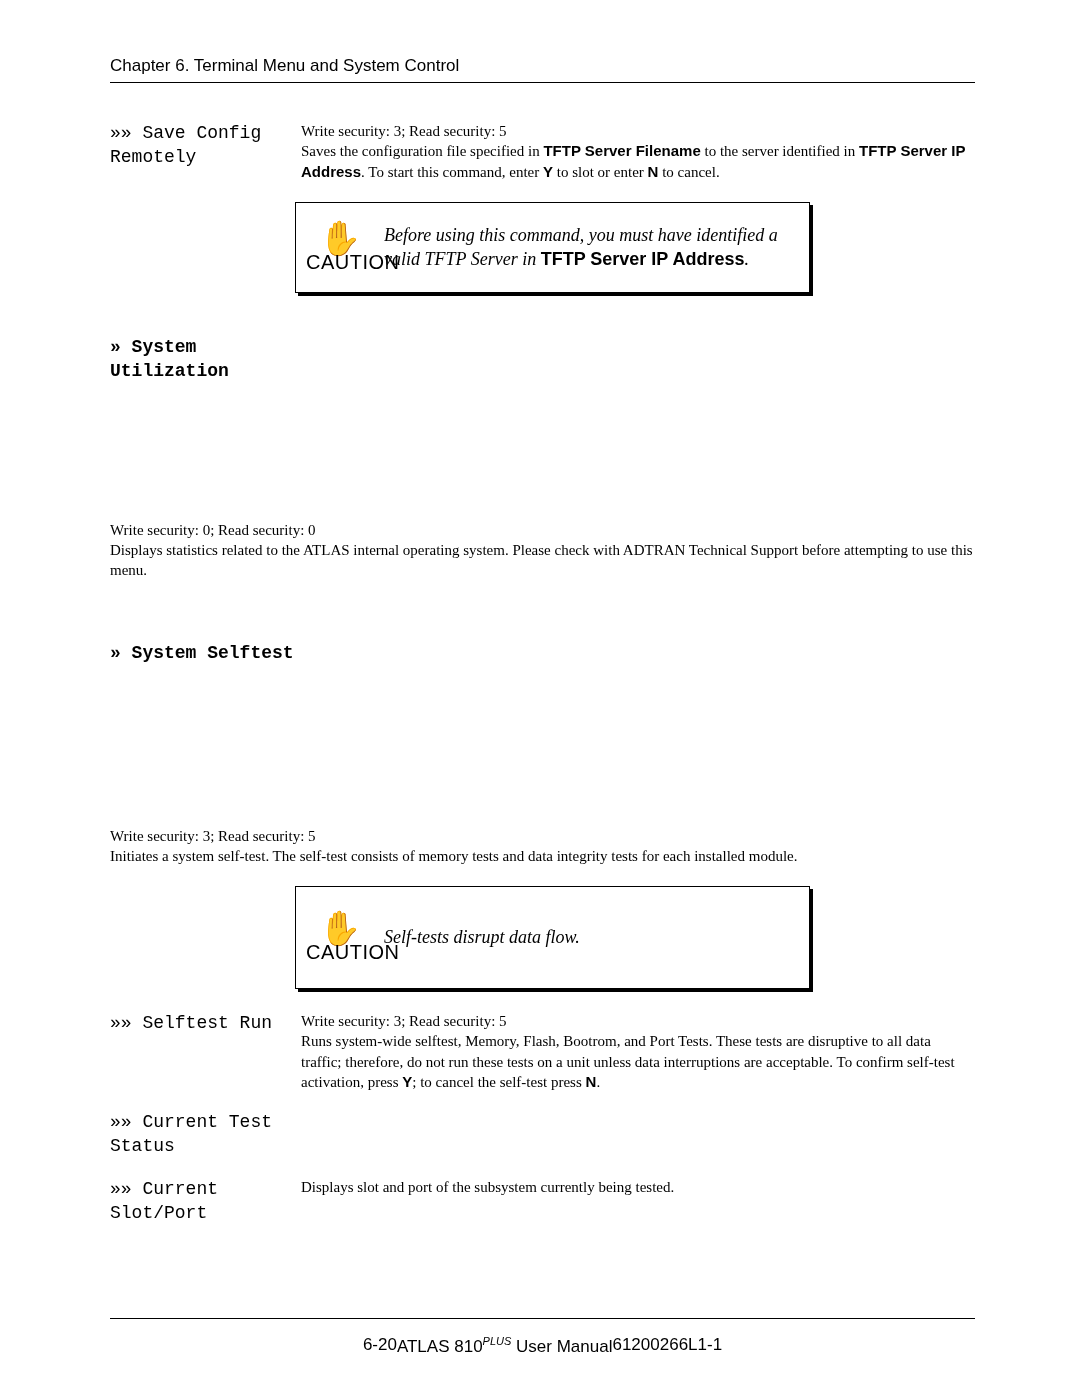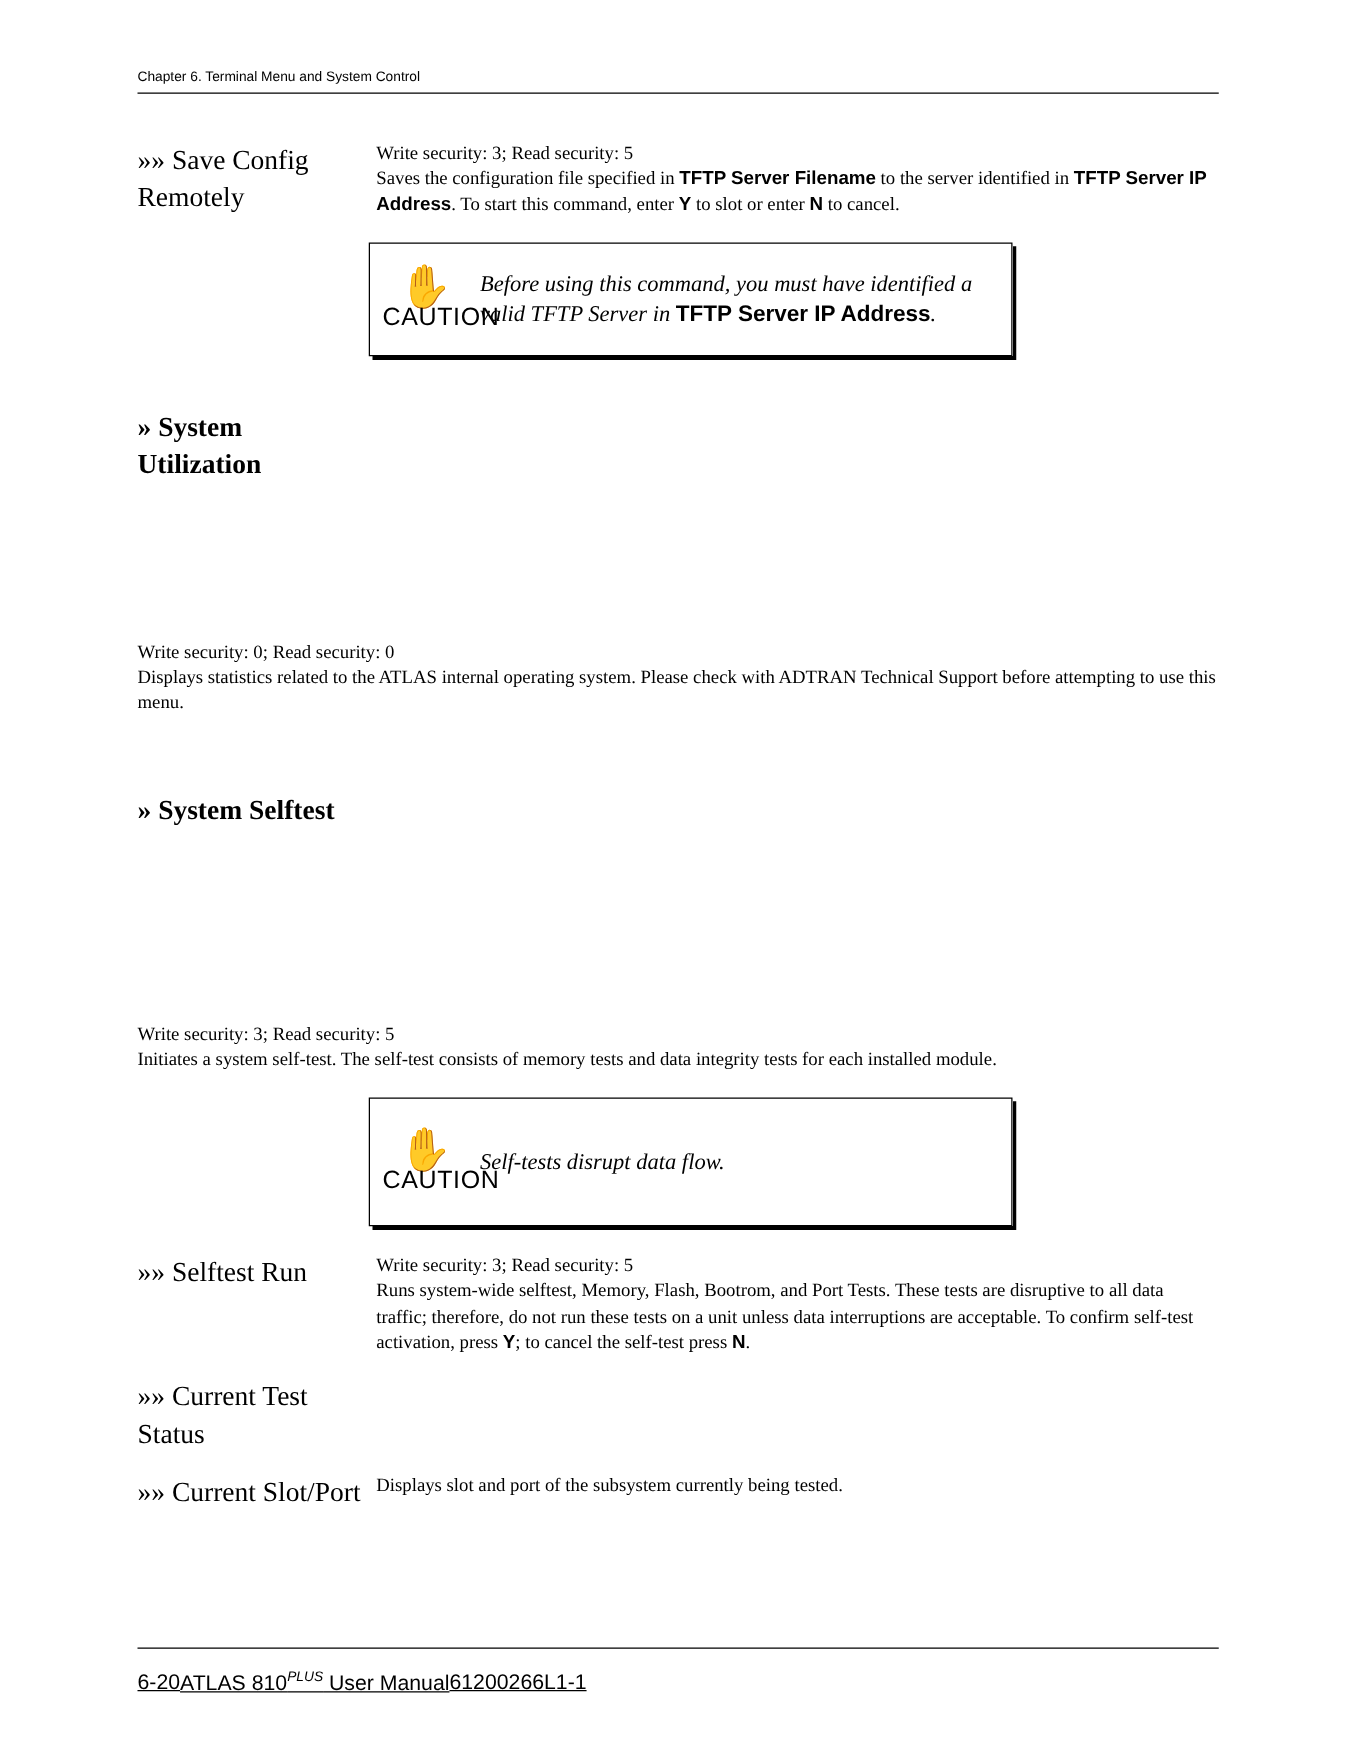--- a/index.html
+++ b/index.html
@@ -11,38 +11,38 @@
   }
   .page {
     width: 1080px;
     height: 1397px;
     position: relative;
     box-sizing: border-box;
     padding: 56px 105px 40px 110px;
   }
   .chapter-header {
     font-family: Arial, Helvetica, sans-serif;
-    font-size: 11px;
+    font-size: 17px;
     margin-bottom: 6px;
   }
   .top-rule {
     border: none;
     border-top: 1.5px solid #000;
     margin: 0 0 38px 0;
   }
   .entry {
     display: flex;
     align-items: flex-start;
     margin-bottom: 18px;
   }
   .label-col {
     width: 185px;
     flex: 0 0 185px;
-    font-family: Liberation Serif, serif;
-    font-size: 22px;
+    font-family: Liberation Mono, monospace;
+    font-size: 18px;
     line-height: 1.35;
     padding-right: 6px;
   }
   .label-col.bold { font-weight: bold; }
   .body-col {
     flex: 1;
     font-family: Georgia, "Times New Roman", serif;
     font-size: 15px;
     line-height: 1.35;
   }
@@ -94,24 +94,23 @@
     left: 110px;
     right: 105px;
     bottom: 70px;
   }
   .footer {
     position: absolute;
     left: 110px;
     right: 105px;
     bottom: 40px;
     display: flex;
-    justify-content: flex-start;
+    justify-content: center;
     font-family: Arial, Helvetica, sans-serif;
     font-size: 17px;
-    text-decoration: underline;
   }
   .footer-center {
     font-family: Arial, Helvetica, sans-serif;
   }
   .footer-center sup {
     font-style: italic;
     font-size: 11px;
     vertical-align: super;
   }
   .sans-bold { font-family: Arial, Helvetica, sans-serif; font-weight: bold; }

